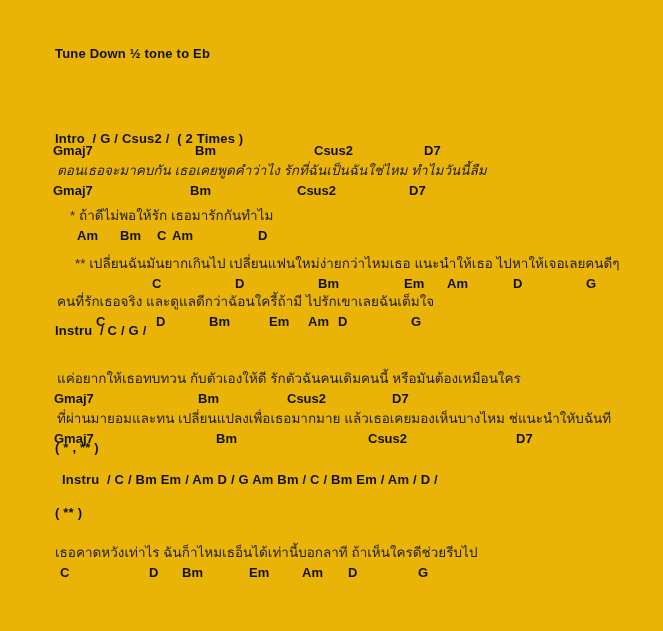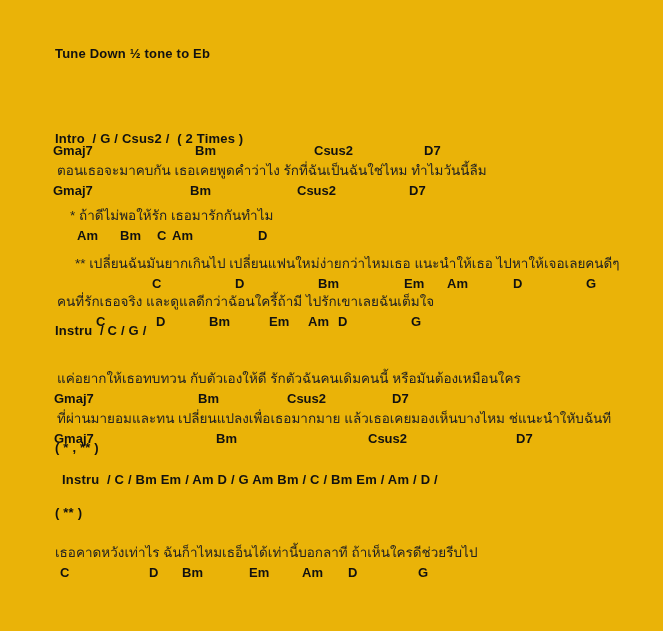--- a/index.html
+++ b/index.html
@@ -47,21 +47,21 @@
   }
 </style>
 </head>
 <body>
 
 <div class="sheet" id="sheet">
     <div class="line heading" style="top: 46px; left: 55px;">Tune Down ½ tone to Eb</div>
     <div class="line heading" style="top: 88px; left: 55px; margin-top: 43px;">Intro  / G / Csus2 /  ( 2 Times )</div>
     <div class="line chords" style="top: 107px;"><span class="chord" style="left: 53px;">Gmaj7</span><span class="chord" style="left: 195px;">Bm</span><span class="chord" style="left: 314px;">Csus2</span><span class="chord" style="left: 424px;">D7</span></div>
     <div class="line chords" style="top: 147px;"><span class="chord" style="left: 53px;">Gmaj7</span><span class="chord" style="left: 190px;">Bm</span><span class="chord" style="left: 297px;">Csus2</span><span class="chord" style="left: 409px;">D7</span></div>
-    <div class="line lyric" style="top: 163px; left: 57px;">ตอนเธอจะมาคบกัน เธอเคยพูดคำว่าไง รักที่ฉันเป็นฉันใช่ไหม ทำไมวันนี้ลืม</div>
+    <div class="line lyric" style="top: 163px; left: 57px; font-style: italic;">ตอนเธอจะมาคบกัน เธอเคยพูดคำว่าไง รักที่ฉันเป็นฉันใช่ไหม ทำไมวันนี้ลืม</div>
     <div class="line chords" style="top: 192px;"><span class="chord" style="left: 77px;">Am</span><span class="chord" style="left: 120px;">Bm</span><span class="chord" style="left: 157px;">C</span><span class="chord" style="left: 172px;">Am</span><span class="chord" style="left: 258px;">D</span></div>
     <div class="line lyric" style="top: 208px; left: 70px;">* ถ้าดีไม่พอให้รัก เธอมารักกันทำไม</div>
     <div class="line chords" style="top: 240px;"><span class="chord" style="left: 152px;">C</span><span class="chord" style="left: 235px;">D</span><span class="chord" style="left: 318px;">Bm</span><span class="chord" style="left: 404px;">Em</span><span class="chord" style="left: 447px;">Am</span><span class="chord" style="left: 513px;">D</span><span class="chord" style="left: 586px;">G</span></div>
     <div class="line lyric" style="top: 256px; left: 75px;">** เปลี่ยนฉันมันยากเกินไป เปลี่ยนแฟนใหม่ง่ายกว่าไหมเธอ แนะนำให้เธอ ไปหาให้เจอเลยคนดีๆ</div>
     <div class="line chords" style="top: 278px;"><span class="chord" style="left: 96px;">C</span><span class="chord" style="left: 156px;">D</span><span class="chord" style="left: 209px;">Bm</span><span class="chord" style="left: 269px;">Em</span><span class="chord" style="left: 308px;">Am</span><span class="chord" style="left: 338px;">D</span><span class="chord" style="left: 411px;">G</span></div>
     <div class="line lyric" style="top: 294px; left: 57px;">คนที่รักเธอจริง และดูแลดีกว่าฉัอนใครี้ถ้ามี ไปรักเขาเลยฉันเต็มใจ</div>
     <div class="line heading" style="top: 323px; left: 55px;">Instru  / C / G /</div>
     <div class="line chords" style="top: 355px;"><span class="chord" style="left: 54px;">Gmaj7</span><span class="chord" style="left: 198px;">Bm</span><span class="chord" style="left: 287px;">Csus2</span><span class="chord" style="left: 392px;">D7</span></div>
     <div class="line lyric" style="top: 371px; left: 57px;">แค่อยากให้เธอทบทวน กับตัวเองให้ดี รักตัวฉันคนเดิมคนนี้ หรือมันต้องเหมือนใคร</div>
     <div class="line chords" style="top: 395px;"><span class="chord" style="left: 54px;">Gmaj7</span><span class="chord" style="left: 216px;">Bm</span><span class="chord" style="left: 368px;">Csus2</span><span class="chord" style="left: 516px;">D7</span></div>

